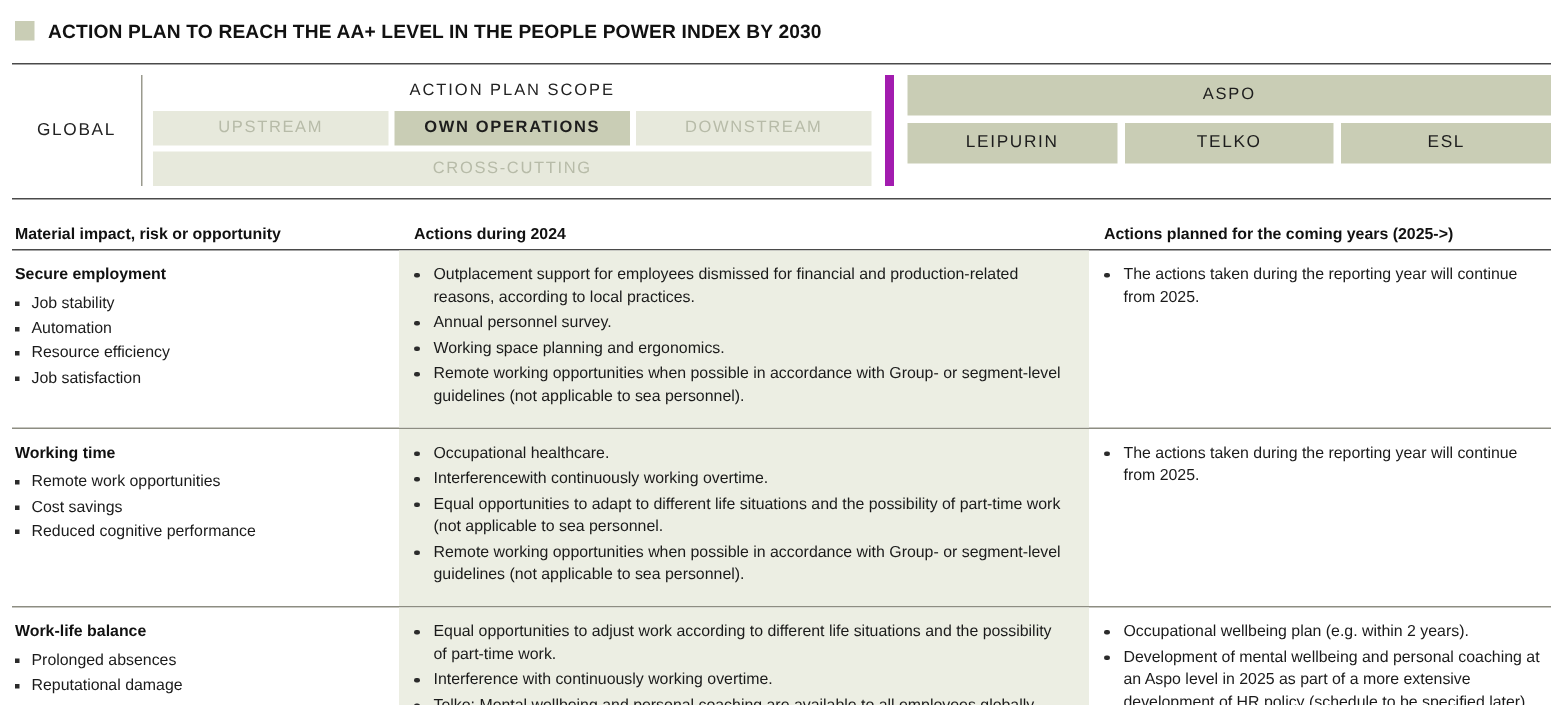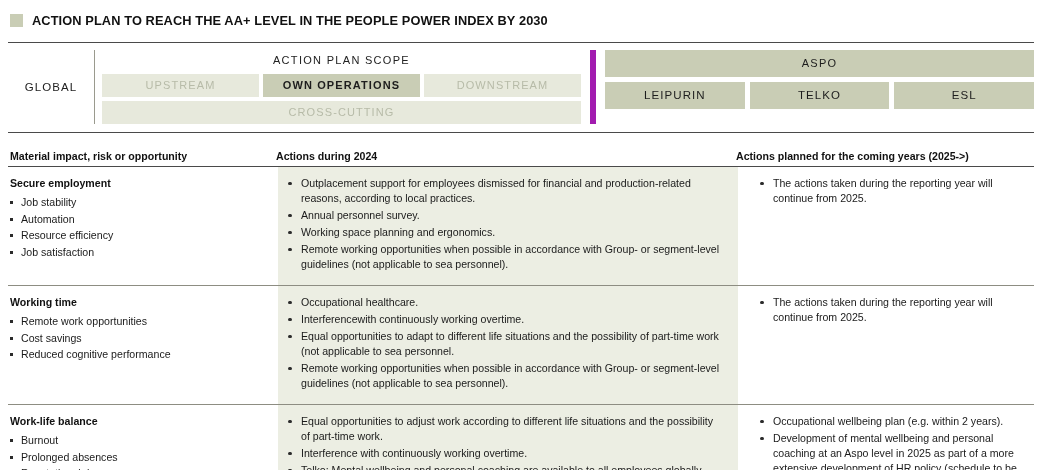--- a/index.html
+++ b/index.html
@@ -148,21 +148,20 @@
     font-weight: bold;
     color: #111;
   }
   .th.c2 { padding-left: 10px; }
   .th.c3 { padding-left: 10px; }
 
   .trow {
     display: flex;
     border-bottom: 1px solid #8d8d82;
     align-items: stretch;
-    gap: 12px;
   }
   .trow:last-child { border-bottom: none; }
 
   .cell {
     box-sizing: border-box;
     padding: 9px 8px 11px 2px;
     font-size: 10.6px;
     line-height: 1.42;
   }
   .cell.shade {
@@ -301,21 +300,20 @@
         <ul class="dots">
           <li>The actions taken during the reporting year will continue from 2025.</li>
         </ul>
       </div>
     </div>
 
     <div class="trow">
       <div class="col1 cell">
         <div class="impact-title">Work-life balance</div>
         <ul>
-          <li>Burnout</li>
           <li>Prolonged absences</li>
           <li>Reputational damage</li>
         </ul>
       </div>
       <div class="col2 cell shade">
         <ul class="dots">
           <li>Equal opportunities to adjust work according to different life situations and the possibility of part-time work.</li>
           <li>Interference with continuously working overtime.</li>
           <li>Telko: Mental wellbeing and personal coaching are available to all employees globally.</li>
         </ul>

